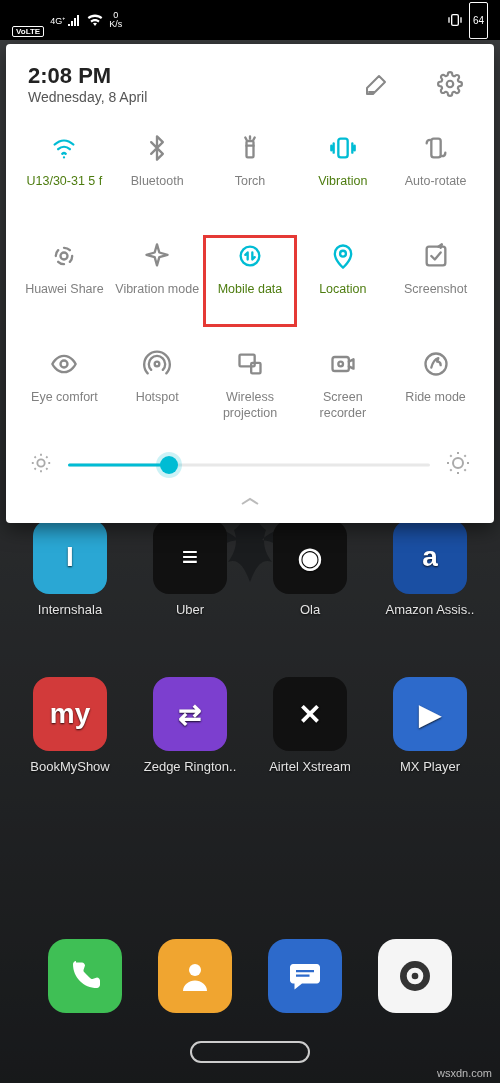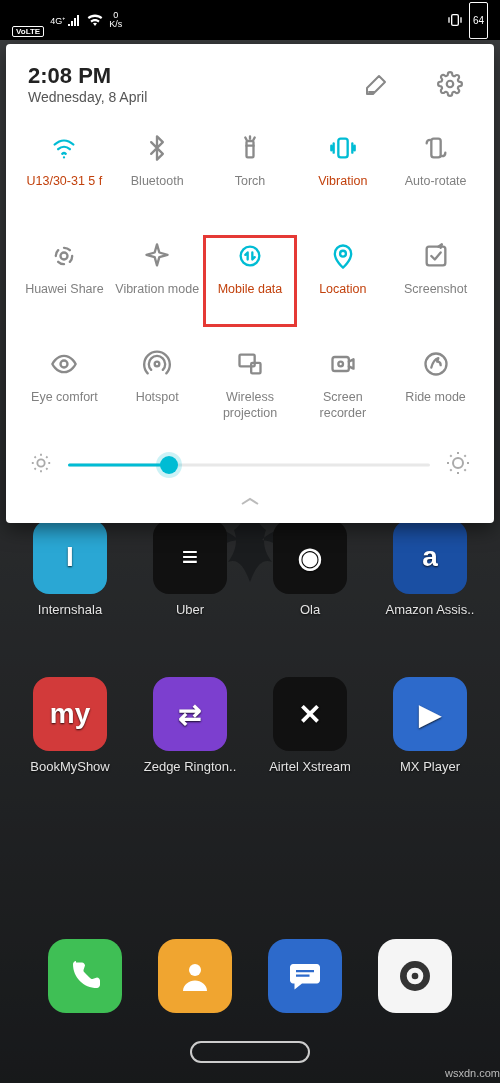--- a/index.html
+++ b/index.html
@@ -91,36 +91,36 @@
     display: flex; flex-direction: column; align-items: center;
     gap: 10px; min-height: 90px;
     color: #888;
     font-size: 12.5px;
     text-align: center;
     padding: 4px 2px;
   }
   .qtile.active { color: #00bcd4; }
   .qtile .icon { height: 32px; display:flex; align-items:center; justify-content:center; }
   .qtile .lbl { line-height: 1.25; color: #808080; min-height: 32px; display:flex; align-items:flex-start; justify-content:center; }
-  .qtile.active .lbl { color: #c2410c; }
+  .qtile.active .lbl { color: #4d7c0f; }
   .qtile.highlight { outline: 3px solid #e53935; outline-offset: -2px; }
 
   .brightness {
     display:flex; align-items:center; gap: 16px; padding: 10px 14px 6px;
   }
   .slider { flex:1; position:relative; height: 30px; }
   .slider .track { position:absolute; top:50%; left:0; right:0; height:3px; background:#e8e8e8; border-radius:2px; transform:translateY(-50%);}
   .slider .fill { position:absolute; top:50%; left:0; height:3px; background:#00bcd4; border-radius:2px; transform:translateY(-50%);}
   .slider .thumb { position:absolute; top:50%; width:18px; height:18px; background:#00bcd4; border-radius:50%; transform:translate(-50%,-50%); box-shadow:0 0 0 4px rgba(0,188,212,0.2);}
   .sun { color:#aaa; }
 
   .chevron { text-align:center; color:#bbb; padding-top:6px; font-size:18px; }
 
   .watermark {
-    position:absolute; bottom:4px; right:0; color:#bbb; font-size:11px;
+    position:absolute; bottom:4px; right:8px; color:#bbb; font-size:11px;
     z-index:5;
   }
 </style>
 </head>
 <body>
 
 <div class="status-bar">
   <div class="status-left">
     <span class="status-icon" style="border:1px solid #fff;padding:0 3px;font-size:8px;font-weight:bold;border-radius:2px;margin-top:23px;">VoLTE</span>
     <span class="status-icon">

